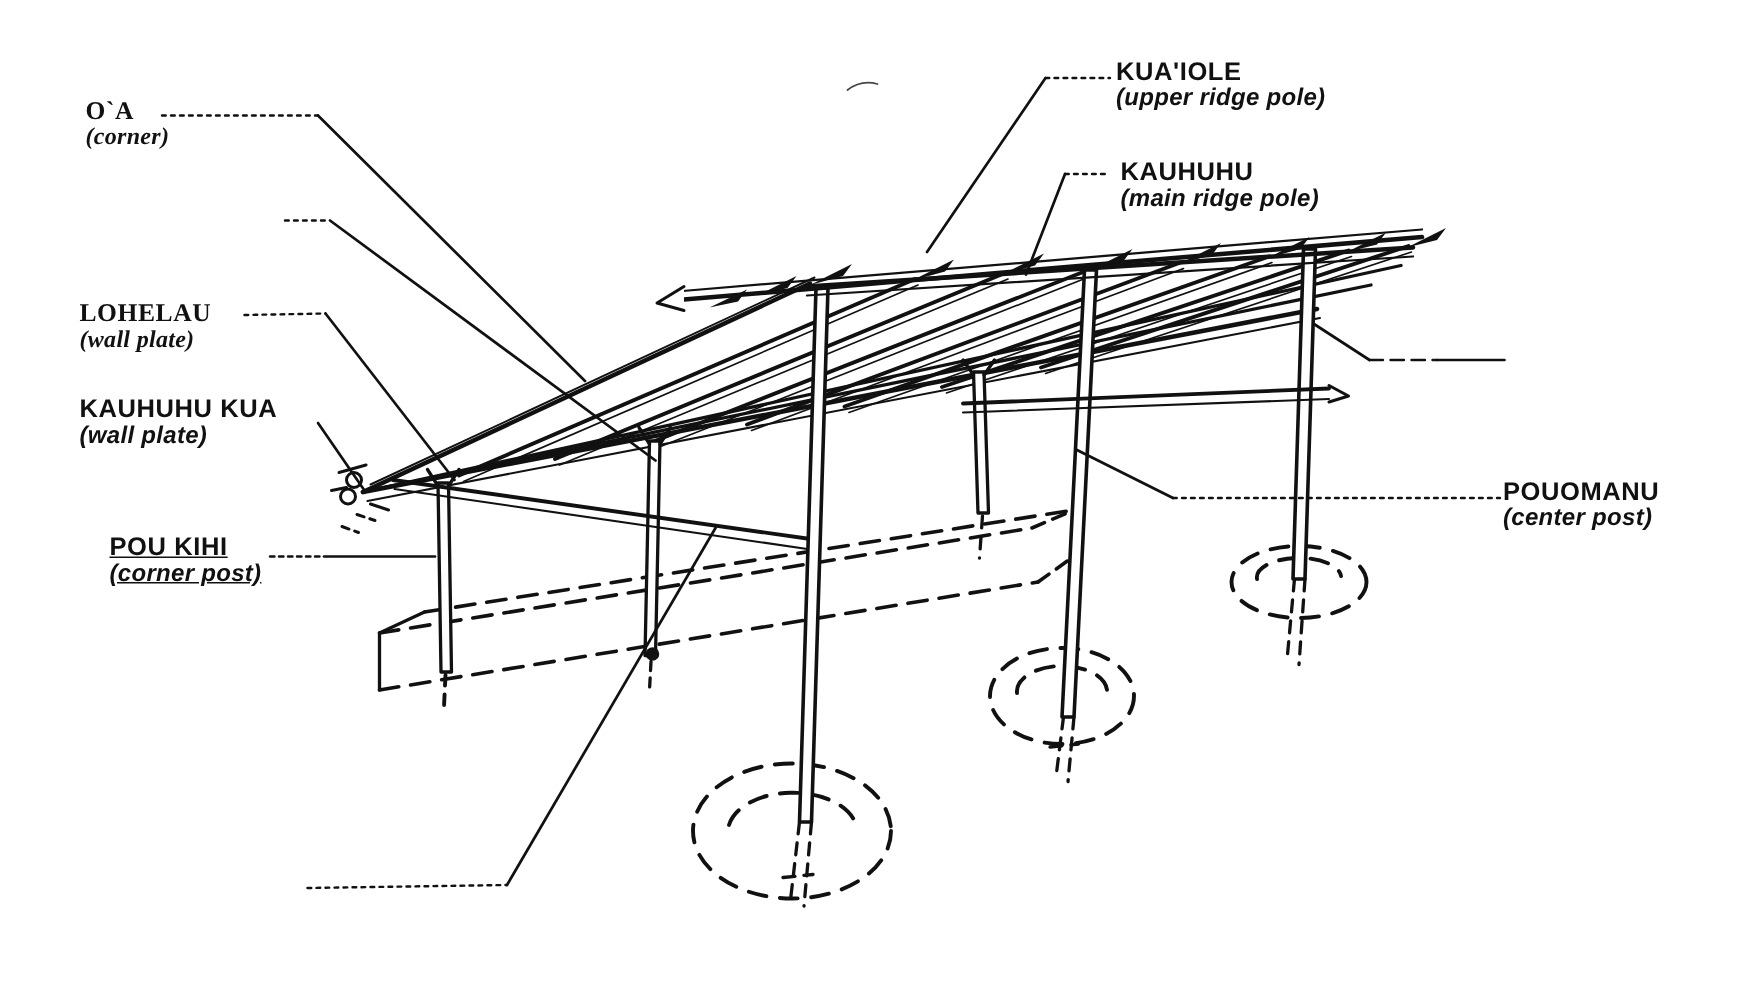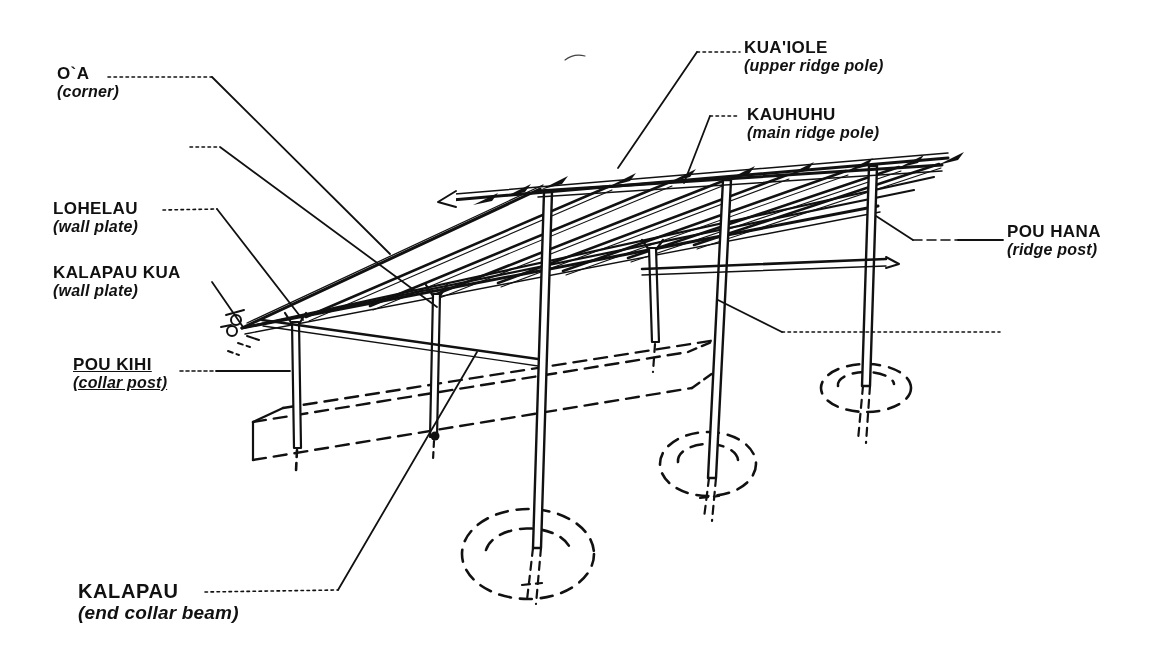--- a/index.html
+++ b/index.html
@@ -186,55 +186,51 @@
 
       <line x1="876" y1="216" x2="913" y2="240"></line>
       <line x1="913" y1="240" x2="958" y2="240" stroke-dasharray="9 5" stroke-width="1.6"></line>
       <line x1="958" y1="240" x2="1003" y2="240"></line>
 
       <line x1="718" y1="300" x2="782" y2="332"></line>
       <line x1="782" y1="332" x2="1000" y2="332" stroke-dasharray="2.5 3.5" stroke-width="1.6"></line>
     </g>
   </svg>
 
-  <div class="lbl" style="left:57px;top:64px;">
+  <div class="lbl" style="left:57px;top:64px;font-family:Liberation Serif, serif;">
     <span class="term">O`A</span>
     <span class="meaning">(corner)</span>
   </div>
 
 
-  <div class="lbl" style="left:53px;top:199px;">
+  <div class="lbl" style="left:53px;top:199px;font-family:Liberation Serif, serif;">
     <span class="term">LOHELAU</span>
     <span class="meaning">(wall plate)</span>
   </div>
 
   <div class="lbl" style="left:53px;top:263px;">
-    <span class="term">KALAPAU KUA</span>
+    <span class="term">KAUHUHU KUA</span>
     <span class="meaning">(wall plate)</span>
   </div>
 
   <div class="lbl" style="left:73px;top:355px;text-decoration:underline;">
     <span class="term">POU KIHI</span>
-    <span class="meaning">(collar post)</span>
-  </div>
-
-  <div class="lbl big" style="left:78px;top:580px;">
-    <span class="term">KALAPAU</span>
-    <span class="meaning">(end collar beam)</span>
-  </div>
+    <span class="meaning">(corner post)</span>
+  </div>
+
 
   <div class="lbl" style="left:747px;top:105px;">
     <span class="term">KAUHUHU</span>
     <span class="meaning">(main ridge pole)</span>
   </div>
 
   <div class="lbl" style="left:744px;top:38px;">
     <span class="term">KUA'IOLE</span>
     <span class="meaning">(upper ridge pole)</span>
   </div>
 
-  <div class="lbl" style="left:1007px;top:222px;">
-    <span class="term">POU HANA</span>
-    <span class="meaning">(ridge post)</span>
-  </div>
-
+
+  <div class="lbl" style="left:1002px;top:318px;">
+    <span class="term">POUOMANU</span>
+    <span class="meaning">(center post)</span>
+  </div>
 
 </div>
 
 </body></html>

